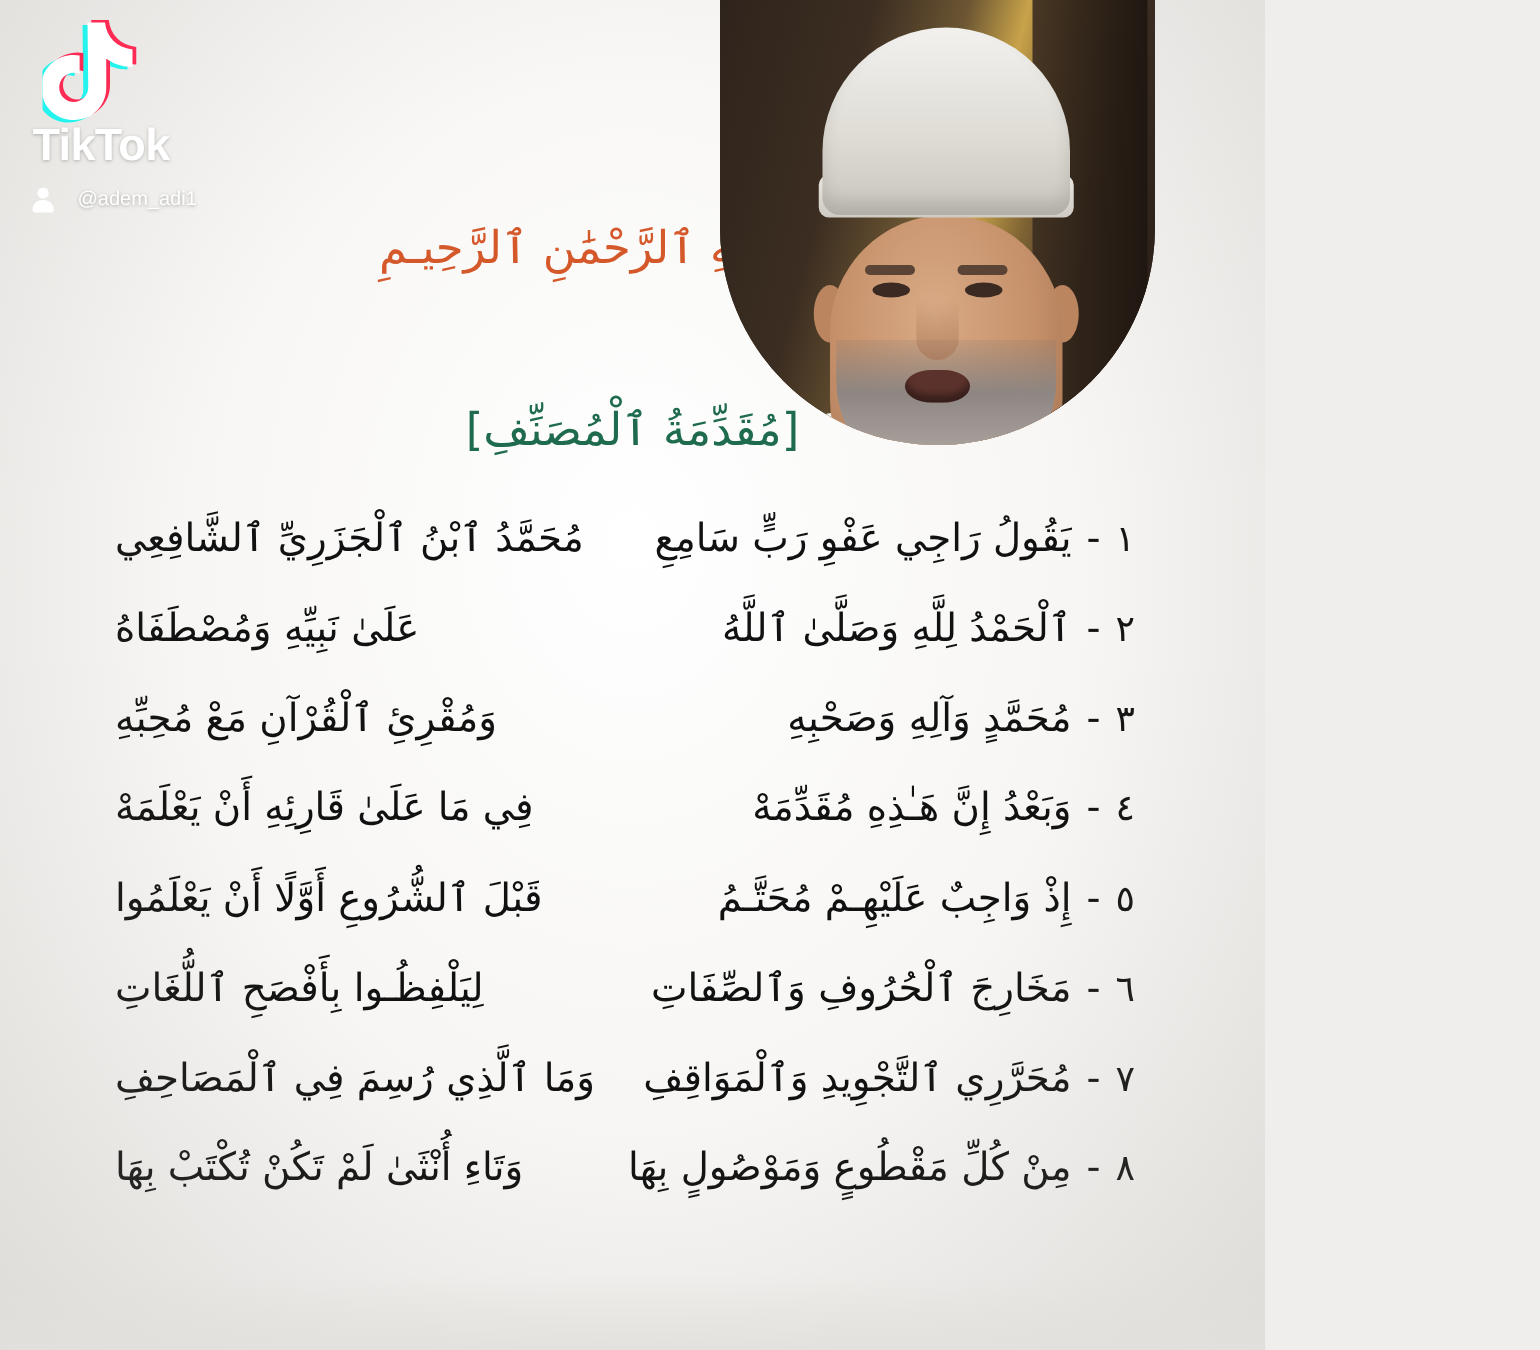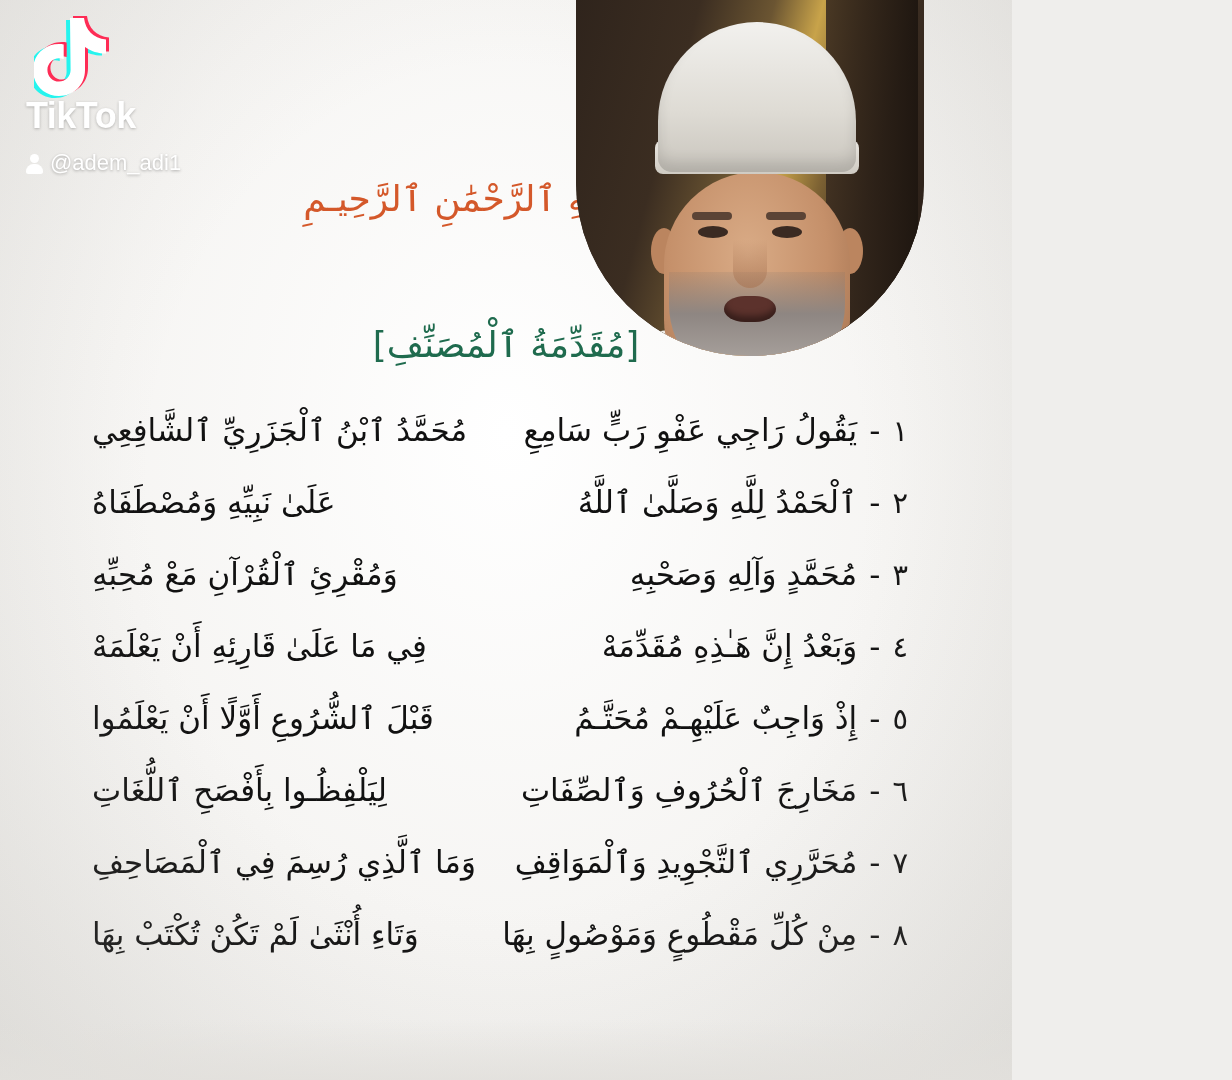--- a/index.html
+++ b/index.html
@@ -47,23 +47,23 @@
     letter-spacing: -0.5px;
     text-shadow: 0 1px 3px rgba(0,0,0,0.25);
     line-height: 1;
   }
   .tt-user {
     position: absolute;
     left: 8px;
     top: 140px;
     display: flex;
     align-items: center;
-    gap: 7px;
+    gap: 19px;
     color: #ffffff;
-    font-size: 22px;
+    font-size: 16px;
     text-shadow: 0 1px 3px rgba(0,0,0,0.3);
   }
   .tt-user-icon {
     width: 17px;
     height: 19px;
     position: relative;
     display: inline-block;
   }
   .tt-user-icon::before {
     content: "";

